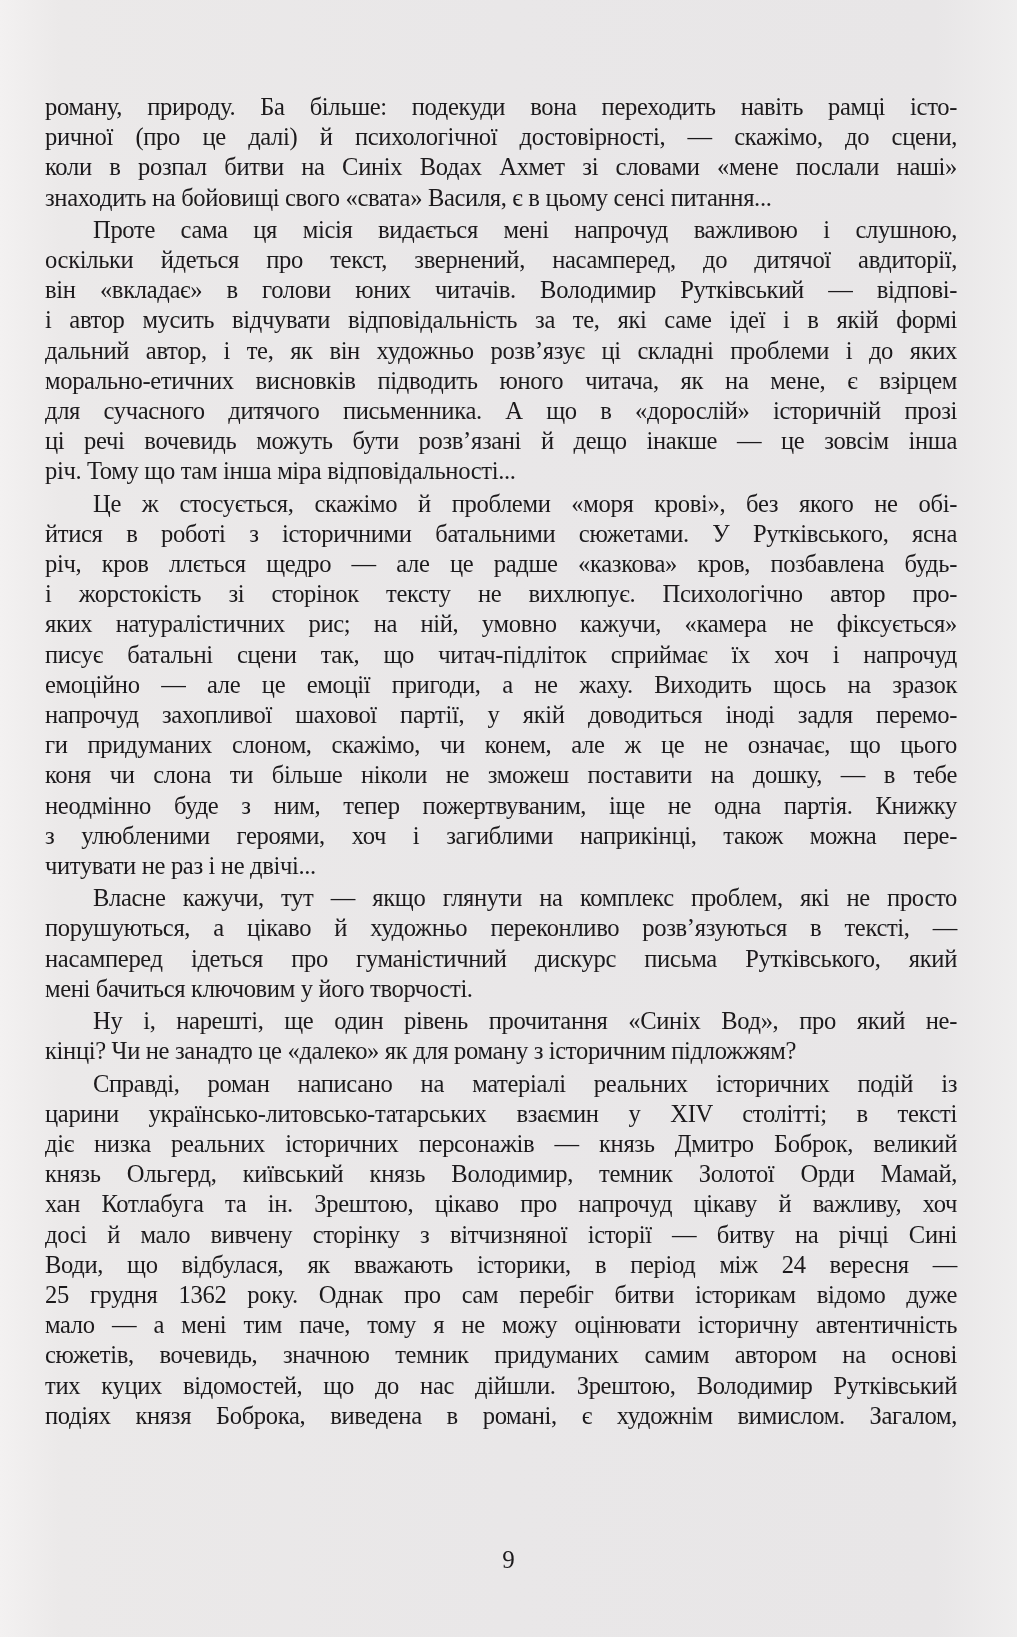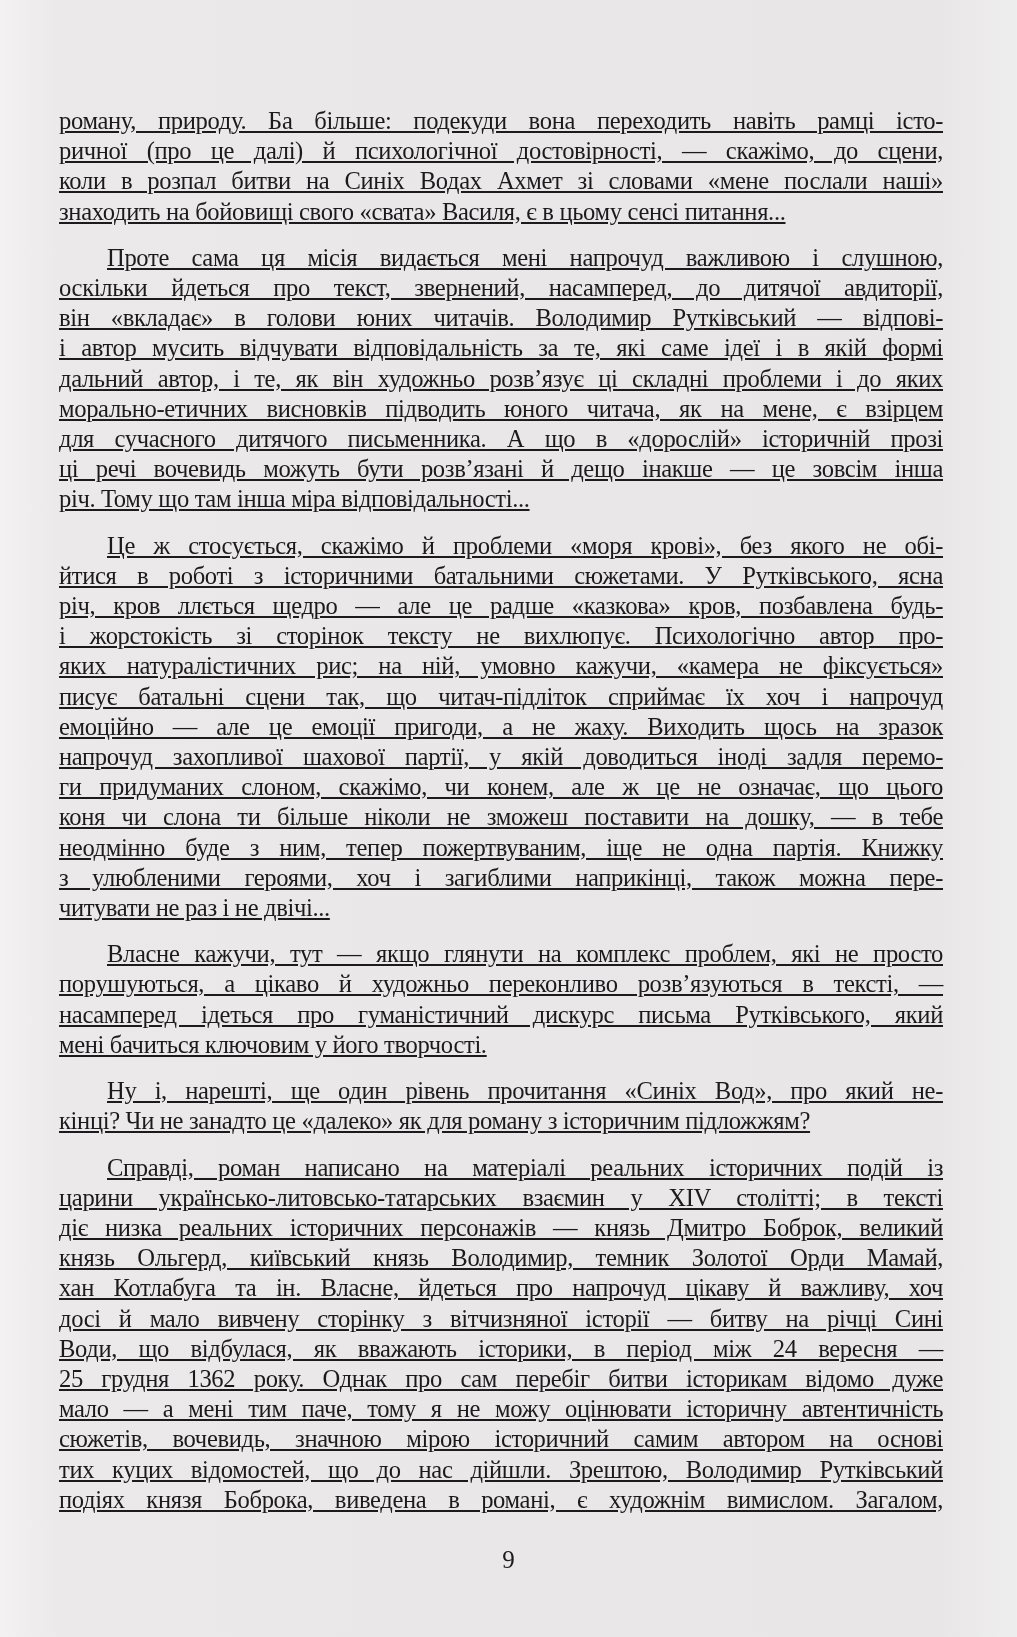--- a/index.html
+++ b/index.html
@@ -16,28 +16,27 @@
     font-family: "Liberation Serif", "DejaVu Serif", serif;
     color: #1c1a1c;
   }
   .page {
     position: absolute;
     left: 43px;
     top: 90px;
     width: 916px;
   }
   .para {
-    margin: 16px;
+    margin: 2px;
     font-size: 24.6px;
     line-height: 30.2px;
     text-align: justify;
     text-align-last: left;
     letter-spacing: -0.35px;
     word-spacing: 0px;
-    text-decoration: underline;
   }
   .line {
     display: block;
     text-align: justify;
     text-align-last: justify;
     white-space: nowrap;
   }
   .line.last {
     text-align-last: left;
   }
@@ -105,25 +104,25 @@
   <p class="para">
     <span class="line first-indent">Ну і, нарешті, ще один рівень прочитання «Синіх Вод», про який не-</span>
     <span class="line last">кінці? Чи не занадто це «далеко» як для роману з історичним підложжям?</span>
   </p>
 
   <p class="para">
     <span class="line first-indent">Справді, роман написано на матеріалі реальних історичних подій із</span>
     <span class="line">царини українсько-литовсько-татарських взаємин у XIV столітті; в тексті</span>
     <span class="line">діє низка реальних історичних персонажів — князь Дмитро Боброк, великий</span>
     <span class="line">князь Ольгерд, київський князь Володимир, темник Золотої Орди Мамай,</span>
-    <span class="line">хан Котлабуга та ін. Власне, йдеться про напрочуд цікаву й важливу, хоч</span>
+    <span class="line">хан Котлабуга та ін. Зрештою, цікаво про напрочуд цікаву й важливу, хоч</span>
     <span class="line">досі й мало вивчену сторінку з вітчизняної історії — битву на річці Сині</span>
     <span class="line">Води, що відбулася, як вважають історики, в період між 24 вересня —</span>
     <span class="line">25 грудня 1362 року. Однак про сам перебіг битви історикам відомо дуже</span>
     <span class="line">мало — а мені тим паче, тому я не можу оцінювати історичну автентичність</span>
-    <span class="line">сюжетів, вочевидь, значною мірою історичний самим автором на основі</span>
+    <span class="line">сюжетів, вочевидь, значною темник придуманих самим автором на основі</span>
     <span class="line">тих куцих відомостей, що до нас дійшли. Зрештою, Володимир Рутківський</span>
     <span class="line">подіях князя Боброка, виведена в романі, є художнім вимислом. Загалом,</span>
   </p>
 
 </div>
 
 <div class="page-number">9</div>
 
 </body></html>

